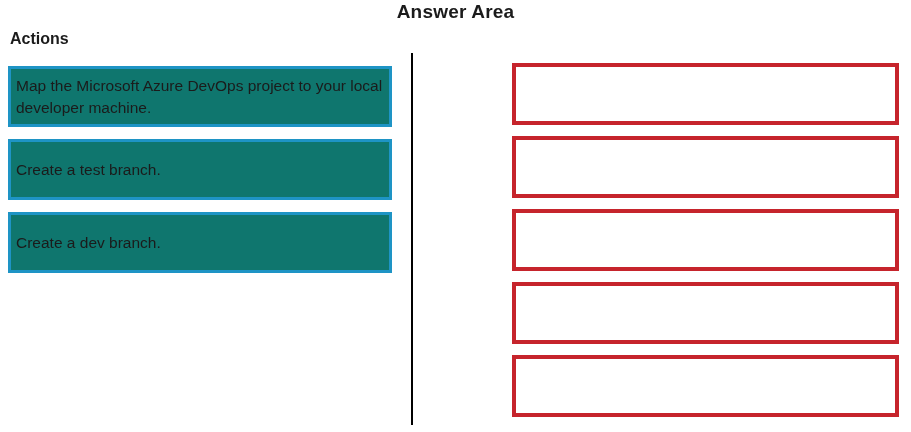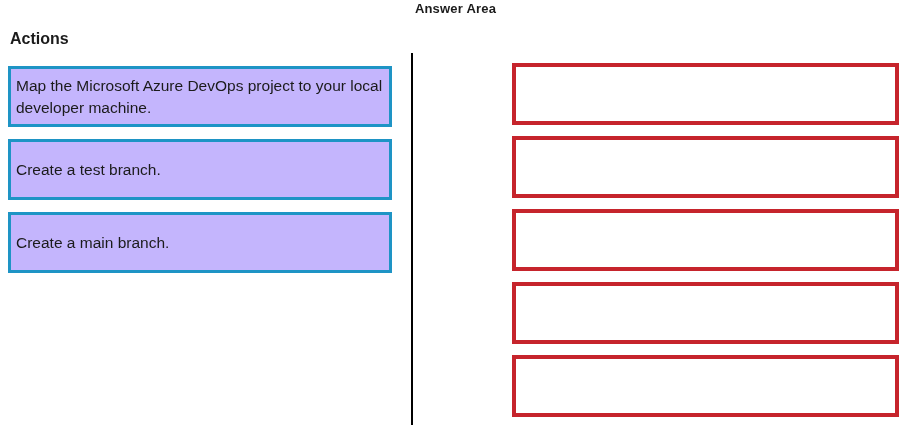--- a/index.html
+++ b/index.html
@@ -14,21 +14,21 @@
     overflow: hidden;
     font-family: "Liberation Sans", sans-serif;
     color: var(--text, #1b1b1b);
   }
   .page-title {
     position: absolute;
     top: 1px;
     left: 0;
     width: 100%;
     text-align: center;
-    font-size: 13px;
+    font-size: 19px;
     font-weight: bold;
     letter-spacing: 0.2px;
   }
   .actions-heading {
     position: absolute;
     left: 10px;
     top: 30px;
     font-size: 16px;
     font-weight: bold;
   }
@@ -37,21 +37,21 @@
     left: 8px;
     top: 66px;
     width: 384px;
   }
   .action-box {
     box-sizing: border-box;
     width: 100%;
     height: 61px;
     margin-bottom: 12px;
     border: 3px solid var(--action-border, #1E94C5);
-    background: #c4b5fd;
+    background: #0f766e;
     display: flex;
     align-items: center;
     padding: 0 6px 0 5px;
     font-size: 15.5px;
     line-height: 1.4;
     cursor: default;
   }
   .divider {
     position: absolute;
     left: 411px;
@@ -83,21 +83,21 @@
 <div class="actions-heading">Actions</div>
 
 <div class="actions-col">
   <div class="action-box">
     <span>Map the Microsoft Azure DevOps project to your local developer machine.</span>
   </div>
   <div class="action-box">
     <span>Create a test branch.</span>
   </div>
   <div class="action-box">
-    <span>Create a main branch.</span>
+    <span>Create a dev branch.</span>
   </div>
 </div>
 
 <div class="divider"></div>
 
 <div class="answers-col">
   <div class="answer-slot"></div>
   <div class="answer-slot"></div>
   <div class="answer-slot"></div>
   <div class="answer-slot"></div>

